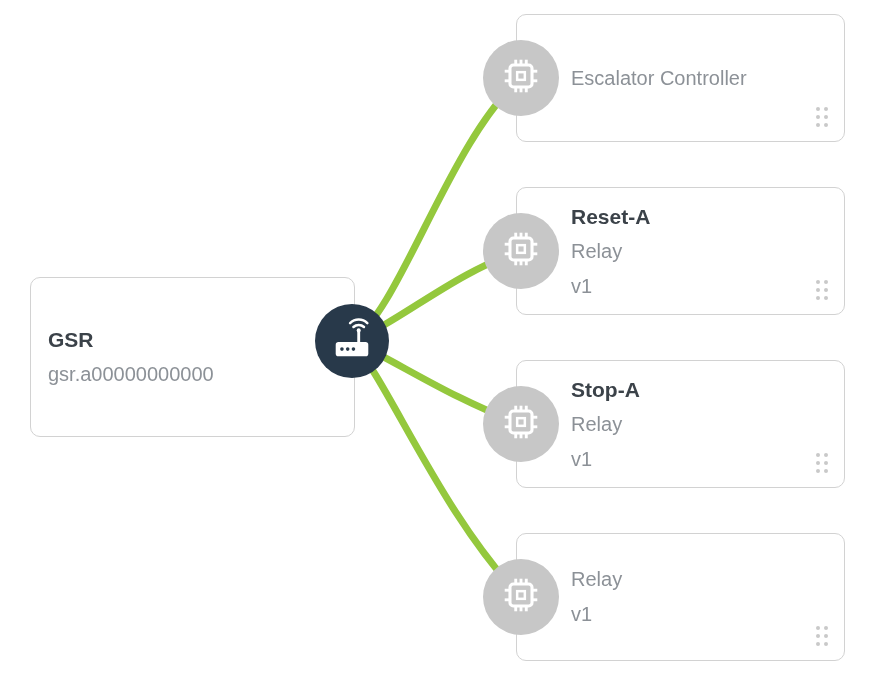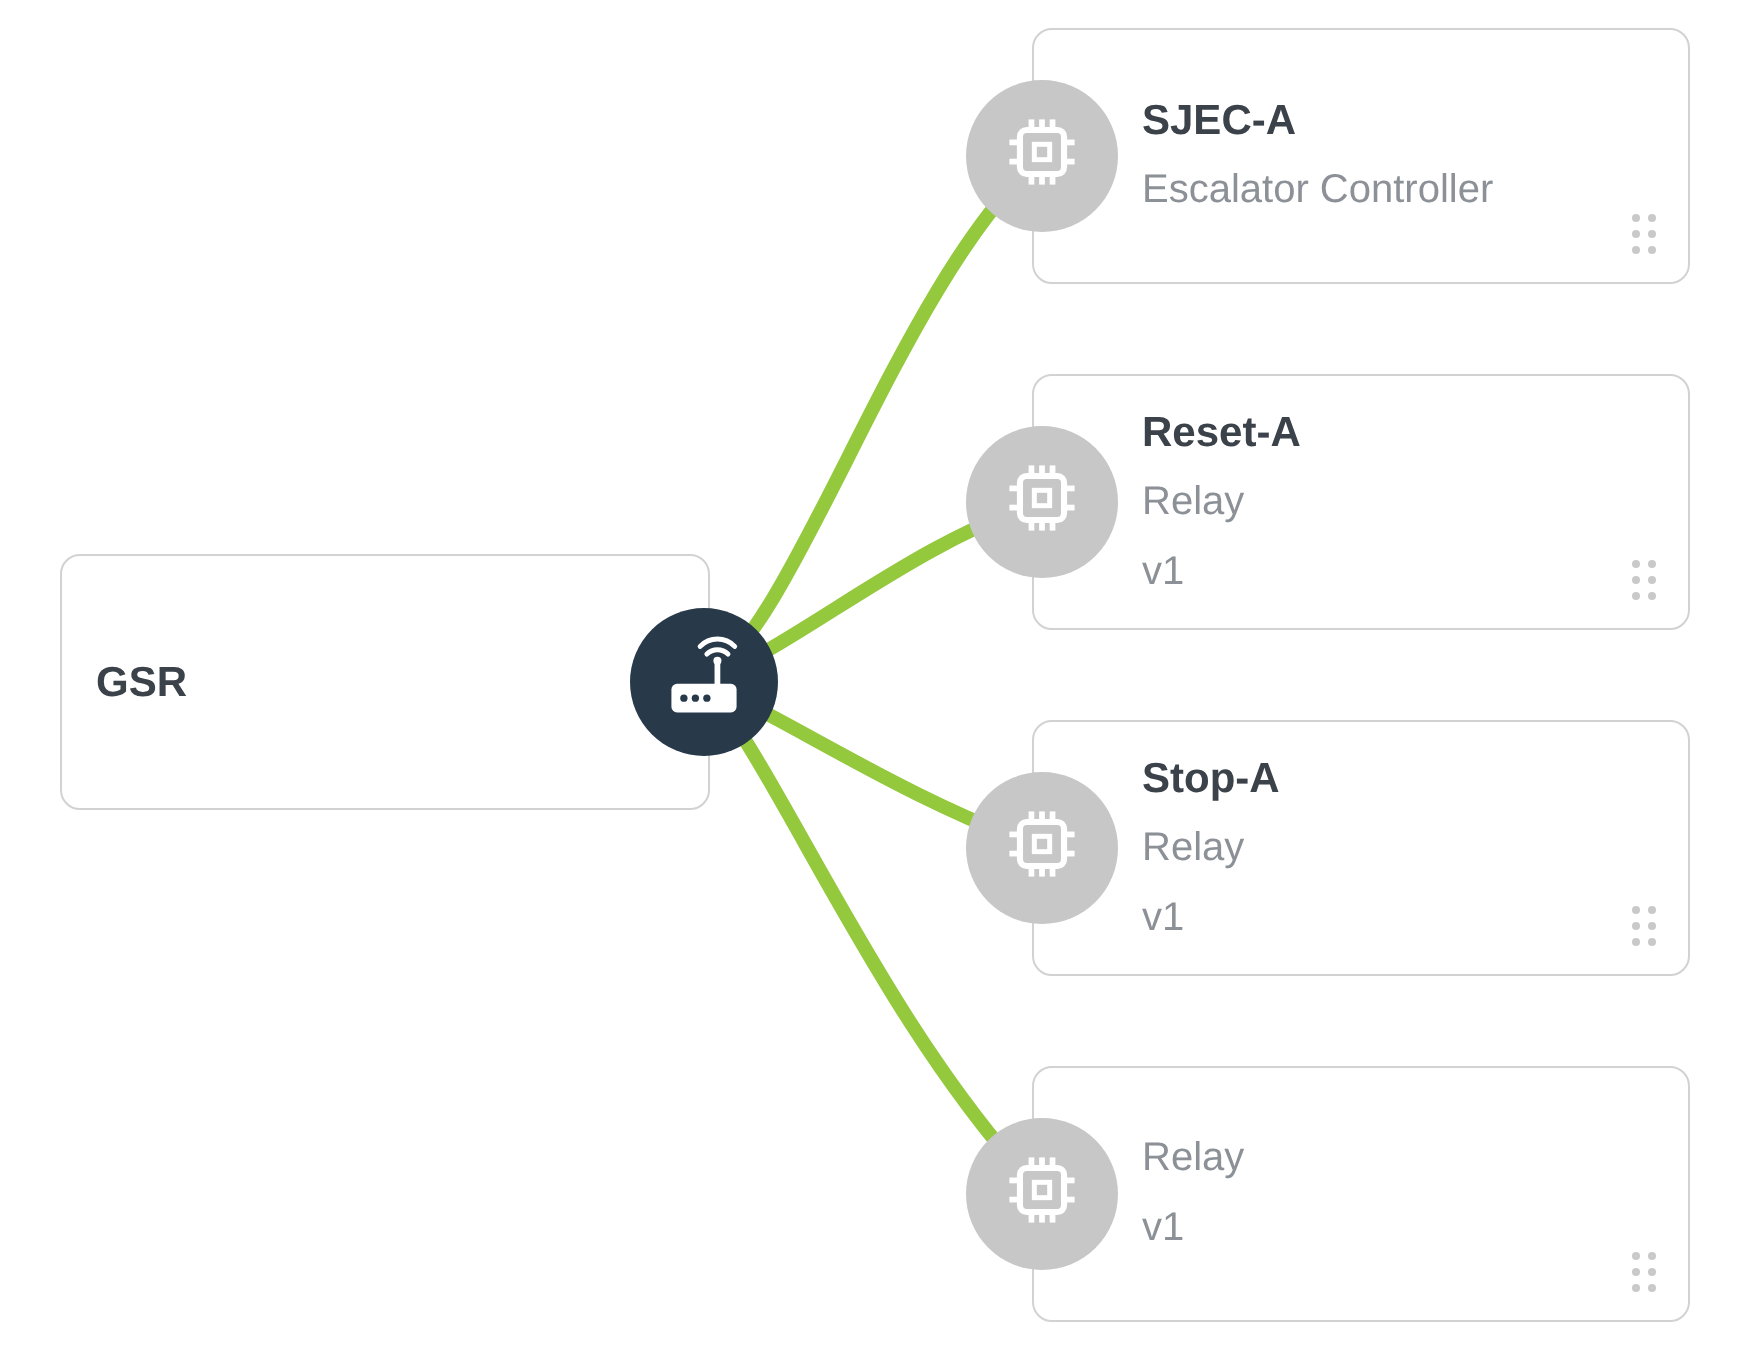--- a/index.html
+++ b/index.html
@@ -36,21 +36,21 @@
     stroke-linecap:round;
   }
   .card{
     position:absolute;
     background:var(--card_bg);
     border:1px solid var(--card_border);
     border-radius:10px;
     box-sizing:border-box;
   }
   .gateway-card{
-    left:30px;top:277px;width:325px;height:128px;
+    left:30px;top:277px;width:325px;height:160px;
     display:flex;flex-direction:column;justify-content:center;
     padding-left:17px;
   }
   .device-card{
     left:516px;width:329px;height:128px;
     display:flex;flex-direction:column;justify-content:center;
     padding-left:54px;
   }
   .card-title{
     color:var(--title);
@@ -84,24 +84,24 @@
   }
   .drag-handle svg circle{fill:var(--handle_dot);}
 </style>
 </head>
 <body>
 
 <div class="canvas">
 
   <div class="card gateway-card">
     <div class="card-title">GSR</div>
+    <div class="card-sub">gsr.a00000000000</div>
   </div>
 
   <div class="card device-card" style="top:14px">
-    <div class="card-title">SJEC-A</div>
     <div class="card-sub">Escalator Controller</div>
     <div class="drag-handle">
       <svg width="14" height="22" viewBox="0 0 14 22">
           <circle cx="3" cy="3" r="2"></circle>
           <circle cx="11" cy="3" r="2"></circle>
           <circle cx="3" cy="11" r="2"></circle>
           <circle cx="11" cy="11" r="2"></circle>
           <circle cx="3" cy="19" r="2"></circle>
           <circle cx="11" cy="19" r="2"></circle>
         </svg>

